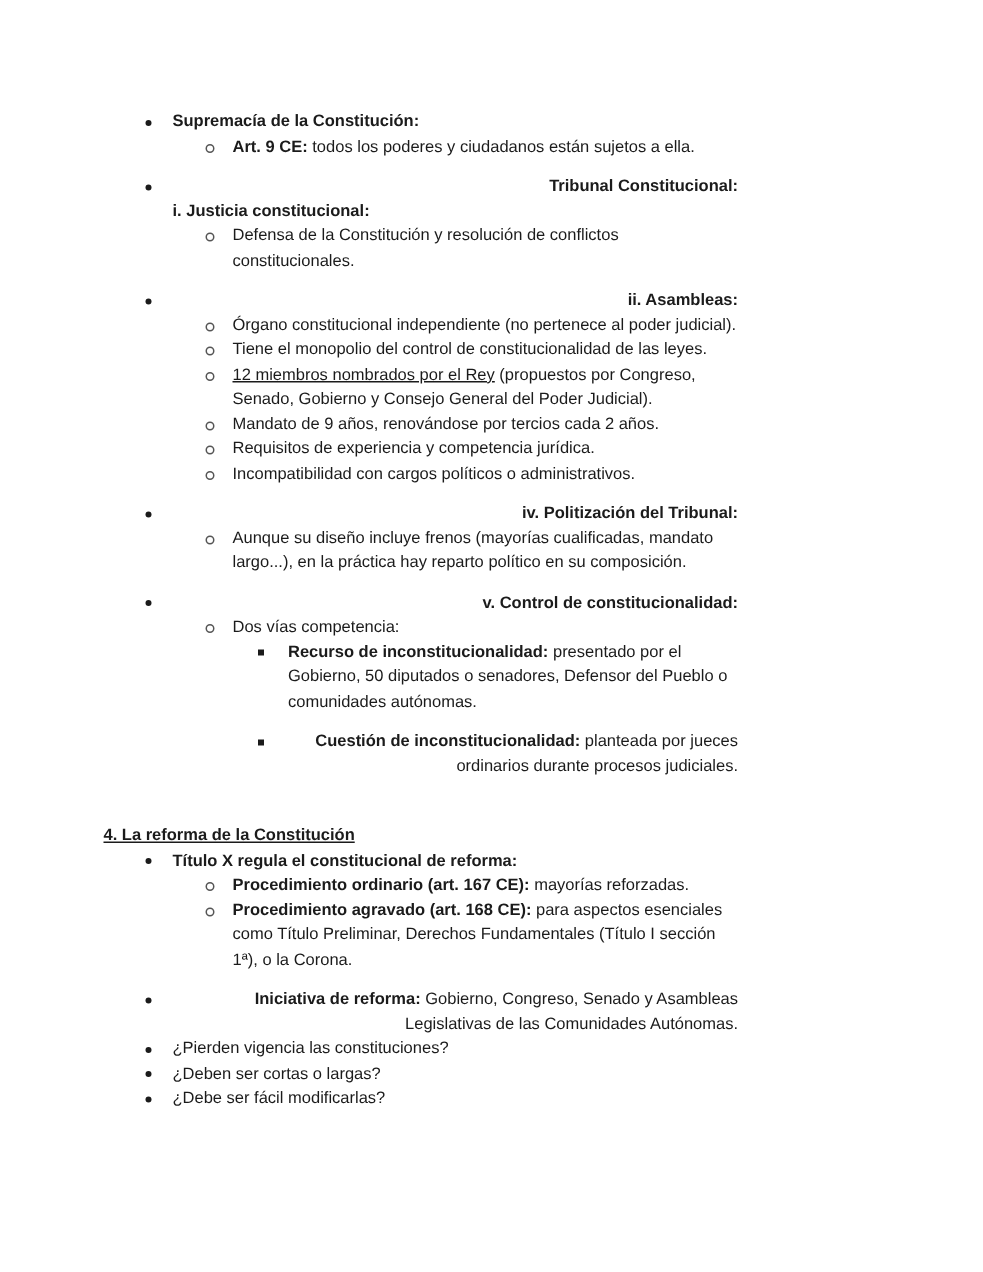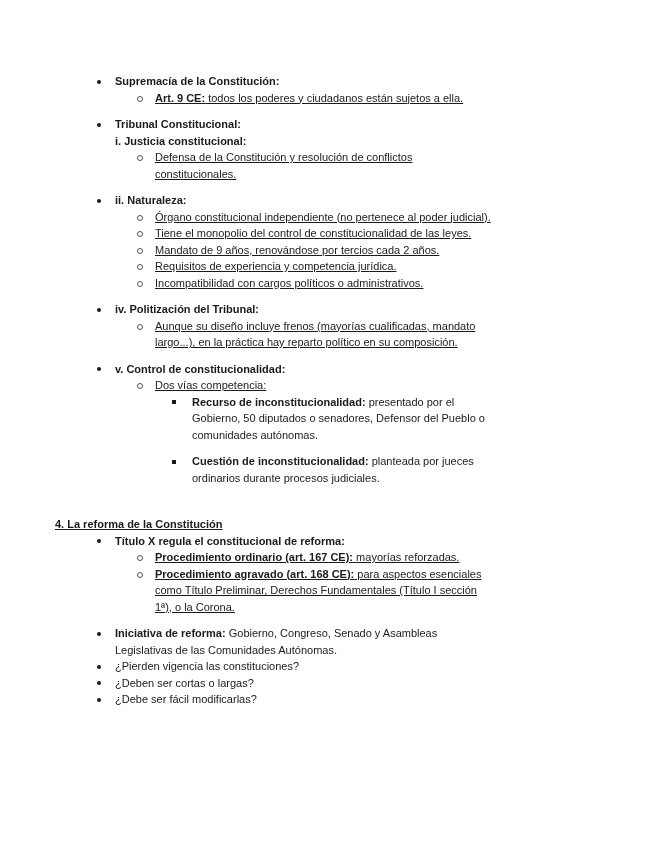--- a/index.html
+++ b/index.html
@@ -21,26 +21,26 @@
   }
   .doc-body {
     position: absolute;
     top: 73px;
     left: 0;
     right: 68px;
   }
   .block {
     position: relative;
   }
-  .level-0 { padding-left: 55px; }
+  .level-0 { padding-left: 69px; }
   .level-1 { padding-left: 115px; }
-  .level-2 { padding-left: 155px; text-decoration: underline; }
+  .level-2 { padding-left: 155px; }
   .level-3 { padding-left: 192px; }
   .gap-0 { margin-top: 0; }
-  .gap-1 { margin-top: 10px; }
+  .gap-1 { margin-top: 10px; text-align: right; }
   .gap-2 { margin-top: 30px; }
   .marker {
     position: absolute;
     top: 6.5px;
     display: inline-block;
   }
   .level-1 > .marker { left: 97px; }
   .level-2 > .marker { left: 137px; }
   .level-3 > .marker { left: 172px; }
   .marker.dot {
@@ -65,23 +65,24 @@
 </head>
 <body>
 
 <div class="page">
   <div class="doc-body">
       <div class="block level-1 gap-0"><span class="marker dot"></span><span class="bold">Supremacía de la Constitución:</span></div>
       <div class="block level-2 gap-0"><span class="marker circle"></span><span class="bold">Art. 9 CE:</span><span> todos los poderes y ciudadanos están sujetos a ella.</span></div>
       <div class="block level-1 gap-1"><span class="marker dot"></span><span class="bold">Tribunal Constitucional:</span></div>
       <div class="block level-1 gap-0"><span class="bold">i. Justicia constitucional:</span></div>
       <div class="block level-2 gap-0"><span class="marker circle"></span><span>Defensa de la Constitución y resolución de conflictos constitucionales.</span></div>
-      <div class="block level-1 gap-1"><span class="marker dot"></span><span class="bold">ii. Naturaleza:</span></div>
+      <div class="block level-1 gap-1"><span class="marker dot"></span><span class="bold">ii. Asambleas:</span></div>
       <div class="block level-2 gap-0"><span class="marker circle"></span><span>Órgano constitucional independiente (no pertenece al poder judicial).</span></div>
       <div class="block level-2 gap-0"><span class="marker circle"></span><span>Tiene el monopolio del control de constitucionalidad de las leyes.</span></div>
+      <div class="block level-2 gap-0"><span class="marker circle"></span><span class="underline">12 miembros nombrados por el Rey</span><span> (propuestos por Congreso, Senado, Gobierno y Consejo General del Poder Judicial).</span></div>
       <div class="block level-2 gap-0"><span class="marker circle"></span><span>Mandato de 9 años, renovándose por tercios cada 2 años.</span></div>
       <div class="block level-2 gap-0"><span class="marker circle"></span><span>Requisitos de experiencia y competencia jurídica.</span></div>
       <div class="block level-2 gap-0"><span class="marker circle"></span><span>Incompatibilidad con cargos políticos o administrativos.</span></div>
       <div class="block level-1 gap-1"><span class="marker dot"></span><span class="bold">iv. Politización del Tribunal:</span></div>
       <div class="block level-2 gap-0"><span class="marker circle"></span><span>Aunque su diseño incluye frenos (mayorías cualificadas, mandato largo...), en la práctica hay reparto político en su composición.</span></div>
       <div class="block level-1 gap-1"><span class="marker dot"></span><span class="bold">v. Control de constitucionalidad:</span></div>
       <div class="block level-2 gap-0"><span class="marker circle"></span><span>Dos vías competencia:</span></div>
       <div class="block level-3 gap-0"><span class="marker square"></span><span class="bold">Recurso de inconstitucionalidad:</span><span> presentado por el Gobierno, 50 diputados o senadores, Defensor del Pueblo o comunidades autónomas.</span></div>
       <div class="block level-3 gap-1"><span class="marker square"></span><span class="bold">Cuestión de inconstitucionalidad:</span><span> planteada por jueces ordinarios durante procesos judiciales.</span></div>
       <div class="block level-0 gap-2"><span class="bold underline">4. La reforma de la Constitución</span></div>

